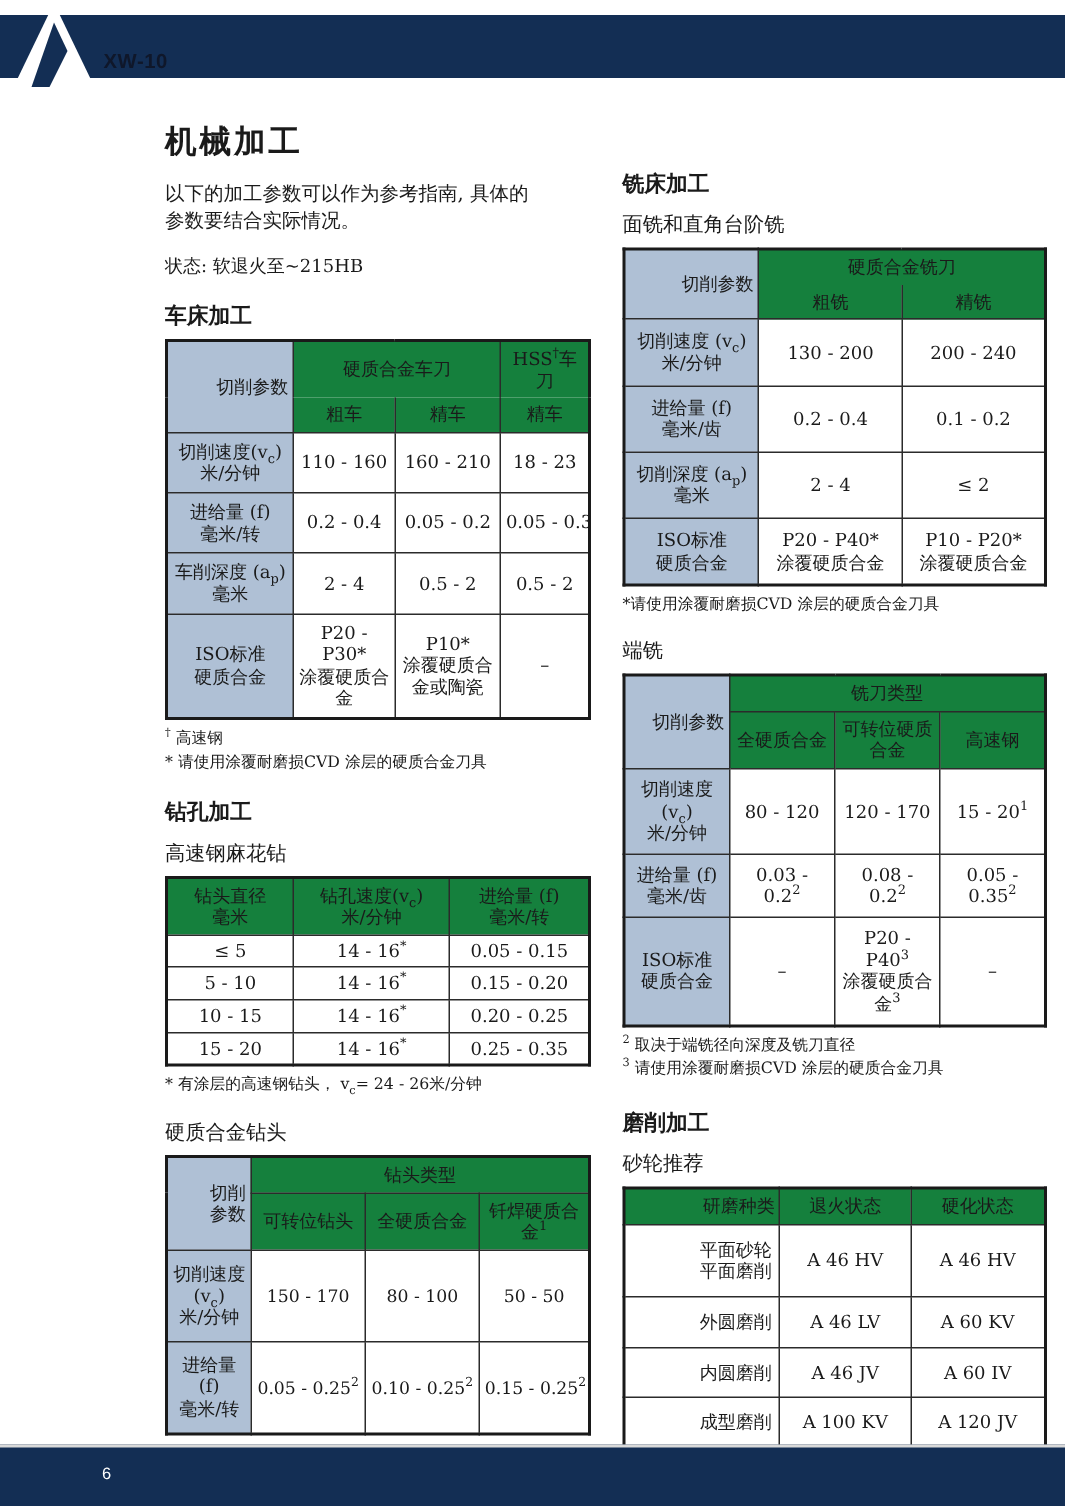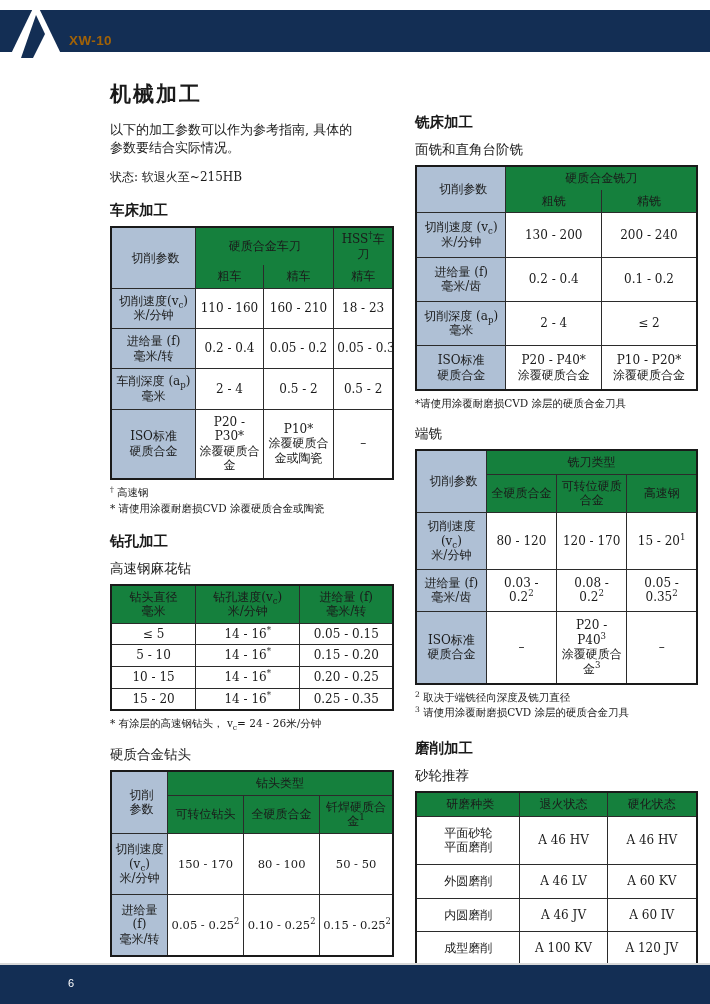--- a/index.html
+++ b/index.html
@@ -2,42 +2,42 @@
 <html><head>
 <meta charset="utf-8">
 <style>
   html,body{margin:0;padding:0;background:#fff;}
   .page{position:relative;width:710px;height:1004px;background:#fff;overflow:hidden;
         font-family:"DejaVu Serif",serif;color:#1a1a1a;}
 
   
   .topbar{position:absolute;left:0;top:10px;width:710px;height:42px;background:#132E54;}
   .logo{position:absolute;left:9px;top:2px;}
-  .brand{position:absolute;left:69px;top:33px;color:#a16207;
+  .brand{position:absolute;left:69px;top:33px;color:#0f172a;
          font-family:"Liberation Sans",sans-serif;font-weight:bold;font-size:13.5px;letter-spacing:.4px;}
 
   
   .col{position:absolute;margin-left:48px;}
   .col-left{left:62px;top:80px;width:284px;}
   .col-right{left:367px;top:113px;width:283px;}
 
   .title{font-size:21px;font-weight:bold;margin:0 0 13px 0;letter-spacing:2px;}
   .intro{font-size:13px;line-height:1.42;margin:0 0 11px 0;}
   .cond{font-size:12px;margin:0;}
   .sec-h{font-family:"DejaVu Sans",sans-serif;font-weight:bold;font-size:14.5px;margin:15px 0 4px 0;}
   .col-right .sec-h.first{margin-top:0;}
   .sub-h{font-size:13.5px;margin:9px 0 2px 0;}
 
   table{border-collapse:collapse;width:100%;table-layout:fixed;
         border:2px solid #1a1a1a;font-size:12px;margin-top:6px;}
   th,td{border:1px solid #2b2b2b;text-align:center;vertical-align:middle;
         padding:4px 3px;line-height:1.22;font-weight:normal;}
   th{background:#15803d;}
   .lbl{background:#AFC0D5;}
-  .tl{text-align:center;padding-left:7px;}
+  .tl{text-align:right;padding-left:7px;}
   .nw{white-space:nowrap;}
   .nbb{border-bottom:none;}
   .nbt{border-top:none;}
   sup,sub{font-size:72%;line-height:0;}
 
   .t-turn td{padding:5px 3px;}
   .t-drill td{padding:3px 3px;}
   .t-cdrill tbody td{padding:8px 3px;}
   .t-cdrill tbody td.nw{font-size:11.5px;}
   .t-mill td{padding:7px 3px;}
@@ -116,21 +116,21 @@
           <tr>
             <td class="lbl">ISO标准<br>硬质合金</td>
             <td>P20 -<br>P30*<br>涂覆硬质合金</td>
             <td>P10*<br>涂覆硬质合金或陶瓷</td>
             <td>–</td>
           </tr>
         </tbody>
       </table>
     <div class="notes">
         <div><sup>†</sup> 高速钢</div>
-        <div>* 请使用涂覆耐磨损CVD 涂覆硬质合金或陶瓷</div>
+        <div>* 请使用涂覆耐磨损CVD 涂层的硬质合金刀具</div>
       </div>
 
     <div class="sec-h">钻孔加工</div>
     <div class="sub-h">高速钢麻花钻</div>
     <table class="t-drill">
         <colgroup>
           <col style="width: 30%;">
           <col style="width: 37%;">
           <col style="width: 33%;">
         </colgroup>

